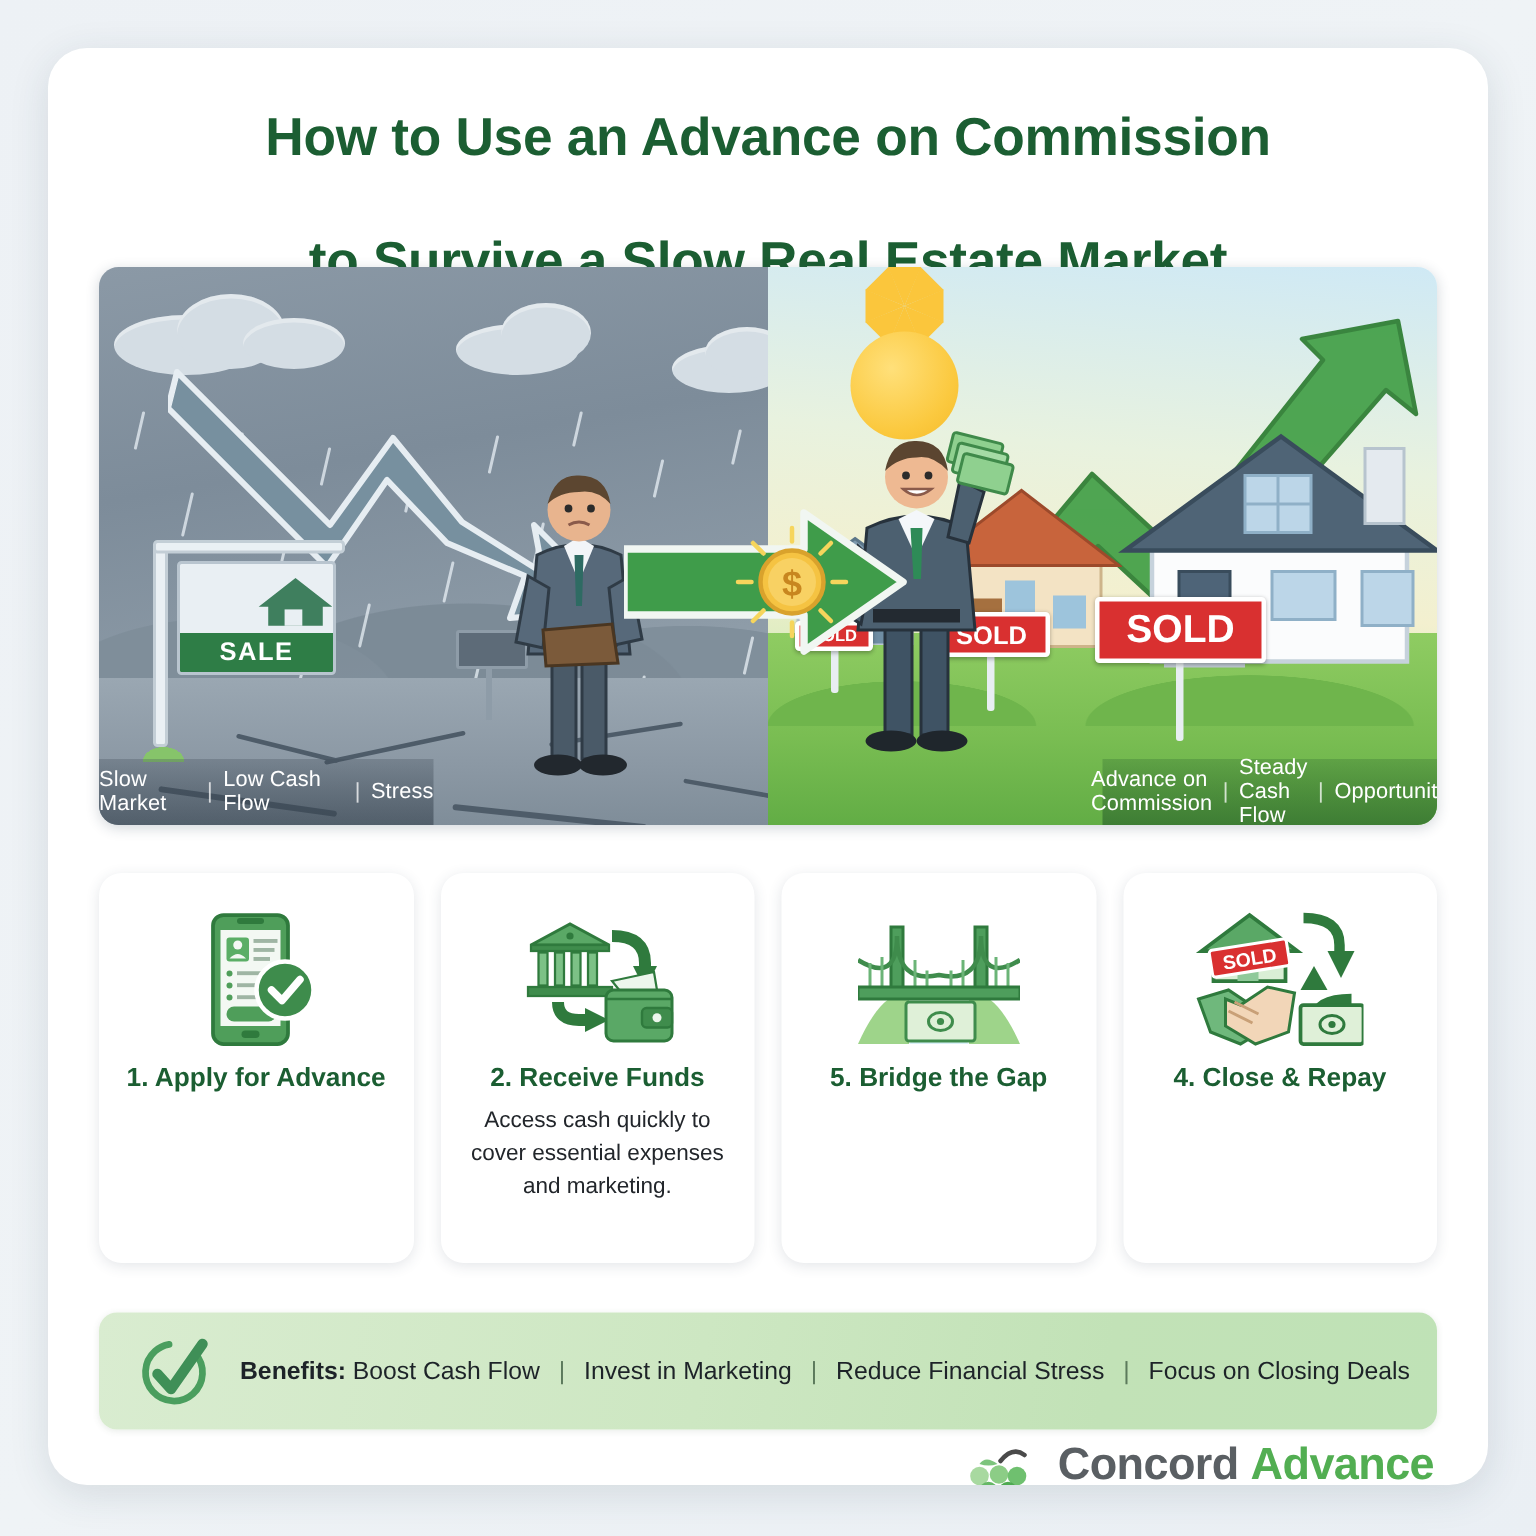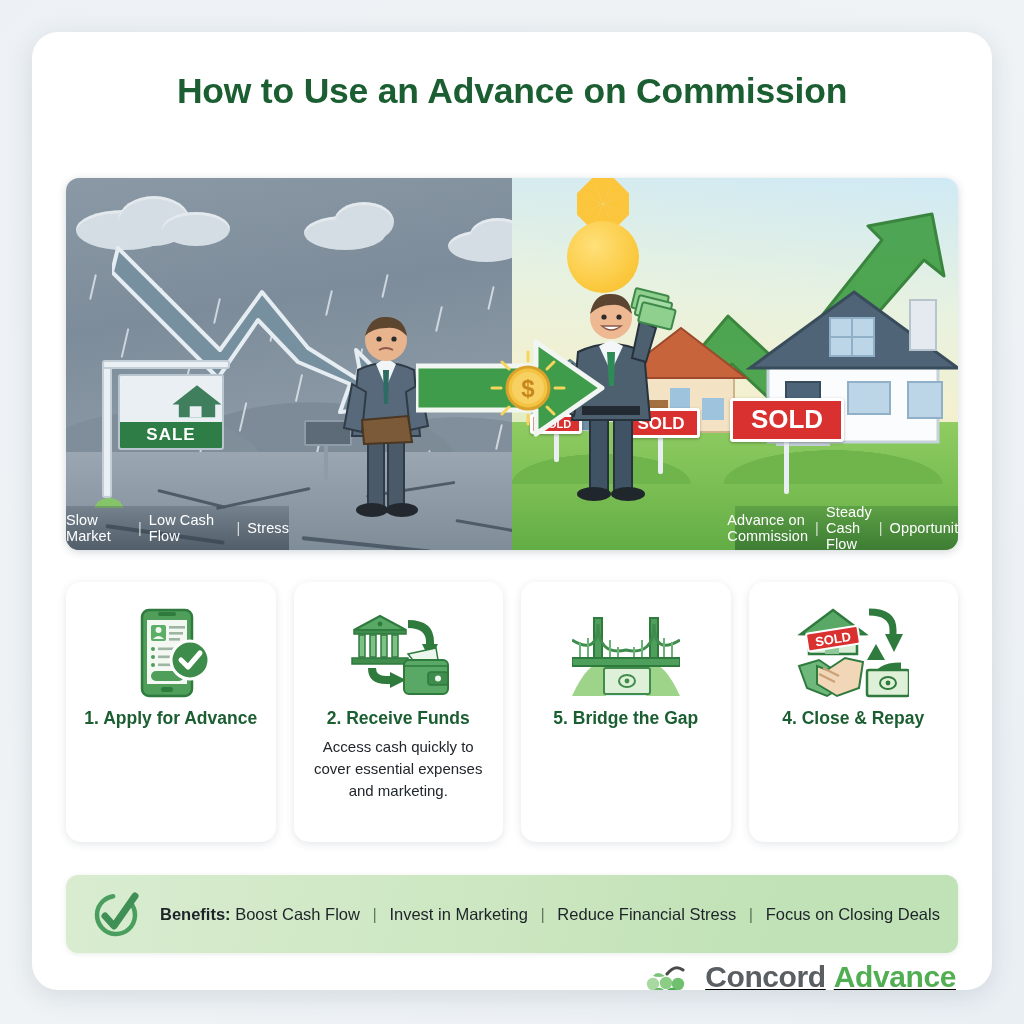--- a/index.html
+++ b/index.html
@@ -104,34 +104,35 @@
     border-radius:12px;
     background: linear-gradient(100deg, #d9ecd0 0%, #cde7c2 45%, #c2e2b7 75%, #bfe2b6 100%);
     display:flex; align-items:center; padding-left:24px;
     box-shadow: 0 1px 5px rgba(60,90,60,.12);
   }
   .ben-text { margin-left:18px; font-size:16.5px; color:#1d2328; white-space:nowrap; }
   .ben-text b { font-weight:bold; }
   .ben-text .sep { color:#5c7a5c; margin:0 8px; }
 
   
-  .logo { position:absolute; right:36px; top:930px; display:flex; align-items:flex-start;text-decoration:underline; }
+  .logo { position:absolute; right:36px; top:930px; display:flex; align-items:flex-start; }
   .logo-text { margin-left:12px; }
   .logo-name { font-size:30px; font-weight:bold; line-height:1; letter-spacing:-.4px; }
   .logo-name .c1 { color:#5a5f63; }
   .logo-name .c2 { color:#52ae52; margin-left:8px; }
 </style>
 </head>
 <body>
 
 <div id="page">
   <div class="sheet">
 
     <div class="title">
       <span class="ln">How to Use an Advance on Commission</span>
+      <span class="ln">to Survive a Slow Real Estate Market</span>
     </div>
 
     <div class="hero">
 
       <div class="half left-half">
         <div class="mountains"></div>
 
         <div class="cloud" style="left:10px; top:32px; width:96px; height:40px;"></div>
         <div class="cloud" style="left:52px; top:18px; width:72px; height:50px;"></div>
         <div class="cloud" style="left:96px; top:34px; width:68px; height:34px;"></div>

